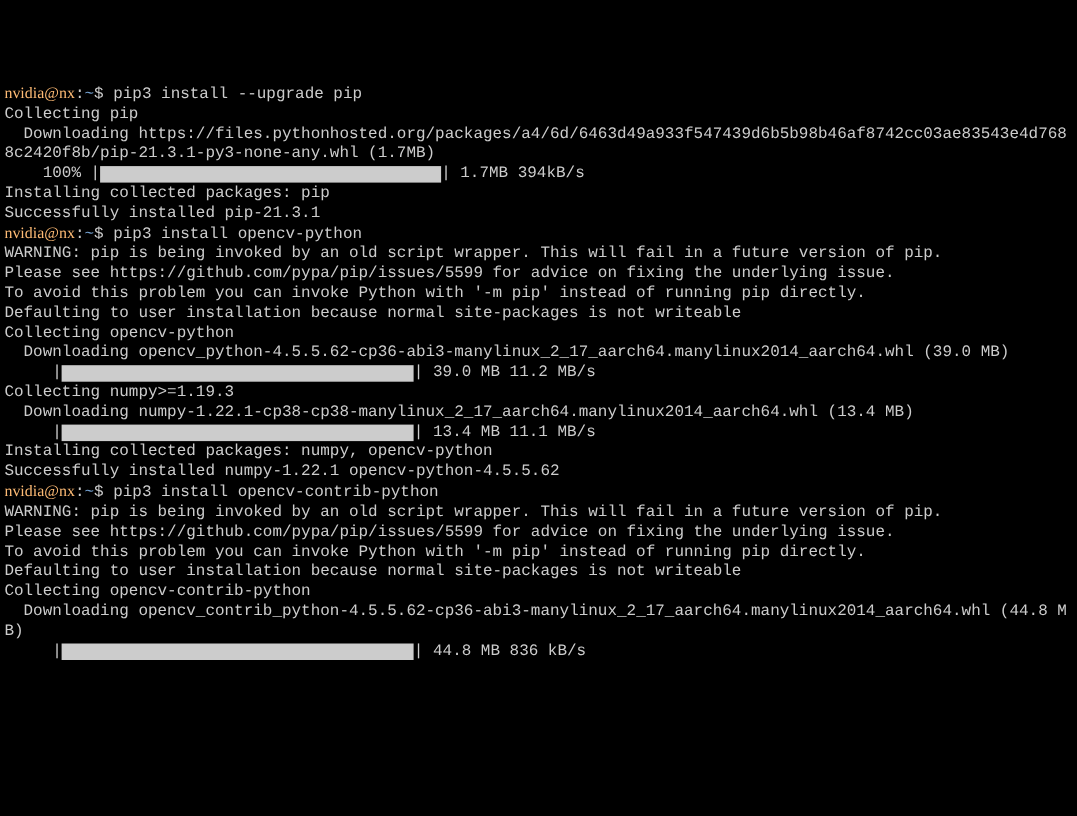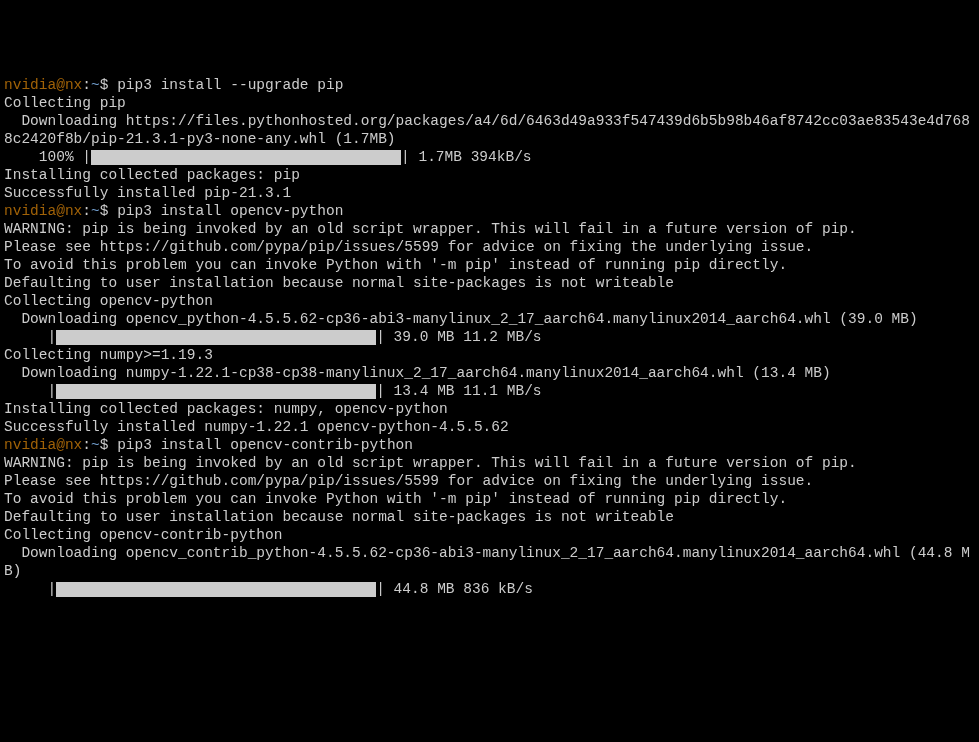--- a/index.html
+++ b/index.html
@@ -11,21 +11,21 @@
     font-size: 14.5px;
     line-height: 18px;
     width: 979px;
     height: 742px;
     box-sizing: border-box;
     overflow: hidden;
     white-space: pre-wrap;
     word-break: break-all;
   }
   .line { display: block; }
-  .prompt-user { color: #a16207; }
+  .prompt-user { color: #fdba74; font-family: Liberation Serif, serif; }
   .prompt-path { color: #729fcf; }
   .dim-red { color: #cc0000; }
   .progress-bar {
     display: inline-block;
     background: #cccccc;
     height: 15px;
     vertical-align: text-bottom;
   }
   .w320 { width: 320px; }
   .w310 { width: 310px; }

